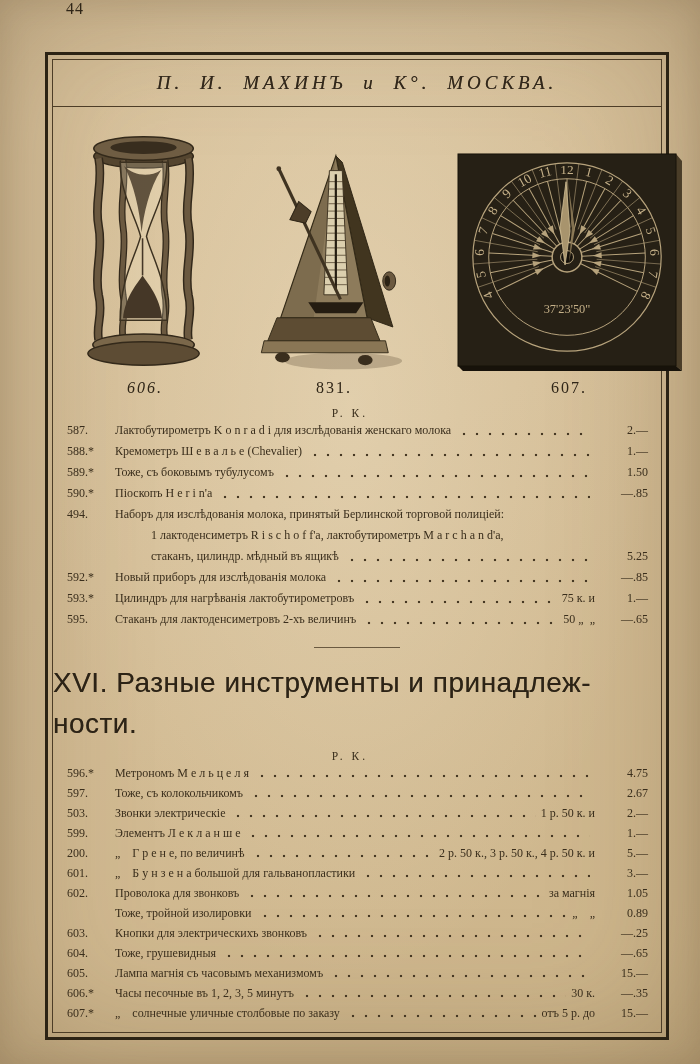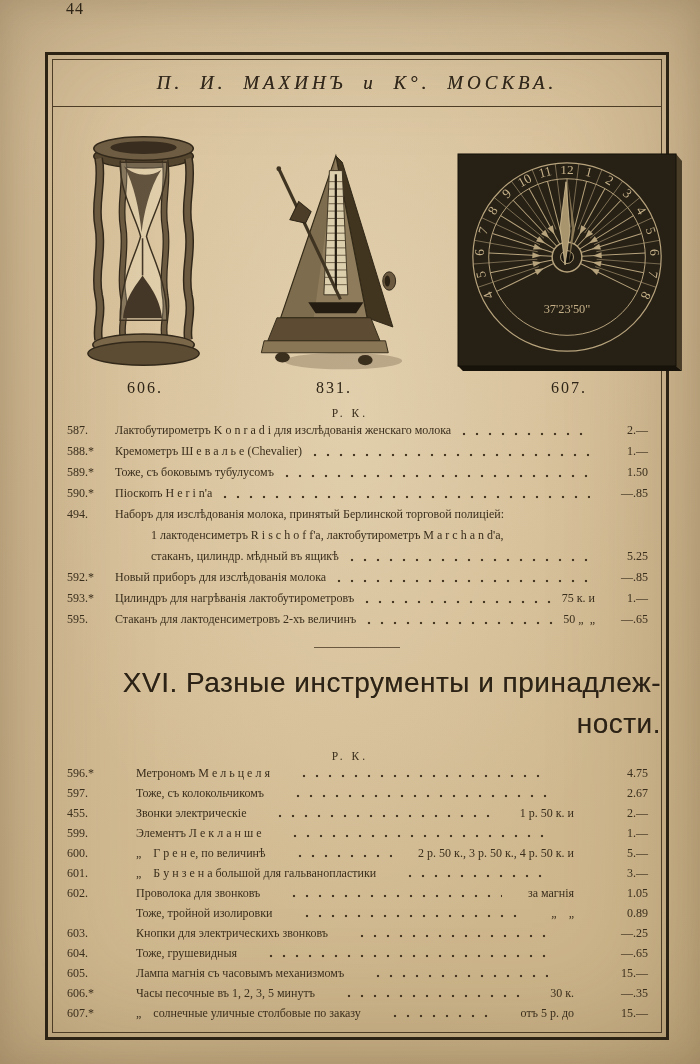--- a/index.html
+++ b/index.html
@@ -18,40 +18,40 @@
     border:3px solid #2c2314;}
   .frame-inner{position:absolute;inset:4px;border:1px solid #4d3d27;}
   .masthead{height:46px;display:flex;align-items:center;justify-content:center;
     border-bottom:1px solid #4d3d27;
     font-style:italic;font-size:19px;letter-spacing:4px;word-spacing:8px;color:#31271a;
     text-shadow:0 0 .5px rgba(49,39,26,.6);}
   .figs{display:flex;align-items:flex-end;margin:22px 0 0 18px;}
   .fig{text-align:center;}
   .fig svg{display:block;margin:0 auto;}
   .fig-cap{margin-top:6px;font-size:16px;letter-spacing:2px;color:#2f2517;}
-  .f1{margin-left:8px;}
+  .f1{margin-left:8px;font-style:italic;}
   .f2{margin-left:40px;}
   .f3{margin-left:38px;}
   .pk{text-align:center;font-size:11.5px;letter-spacing:3px;color:#3a2e1c;
     margin:10px 14px 0 0;}
   .pk2{margin-top:6px;}
   .list{margin:1px 13px 0 11px;font-size:12px;font-family:Liberation Serif, serif;}
   .row{display:flex;align-items:baseline;line-height:21px;white-space:pre;}
-  .l2 .row{line-height:20px;gap:21px;}
+  .l2 .row{line-height:20px;}
   .num{width:48px;flex:0 0 auto;padding-left:3px;}
   .text{flex:0 1 auto;}
   .ind .text{padding-left:36px;}
   .leader{flex:1 1 auto;min-width:14px;height:14px;margin:0 5px 0 7px;align-self:center;
     background-image:radial-gradient(circle at 6px 10px,#463823 1.25px,rgba(0,0,0,0) 1.6px);
     background-size:13px 14px;background-repeat:repeat-x;}
   .nodots .leader{background:none;}
   .suffix{flex:0 0 auto;margin-right:9px;}
   .price{flex:0 0 auto;min-width:44px;text-align:right;}
   .divider{width:86px;border:none;border-top:1px solid #6a5940;margin:17px auto 6px;}
-  .section{margin-top:14px;text-align:right;
+  .section{margin-top:14px;text-align:left;
     font-family:"Liberation Sans","DejaVu Sans",sans-serif;
     font-size:28px;line-height:41px;letter-spacing:.5px;color:#2c2316;
     text-shadow:0 0 .5px rgba(44,35,22,.55);}
 </style>
 </head>
 <body>
 
 <div class="vignette"></div>
 <div class="pageno">44</div>
 
@@ -222,23 +222,23 @@
   <div class="section">
     <div>XVI. Разные инструменты и принадлеж-</div>
     <div>ности.</div>
   </div>
 
   <div class="pk pk2">Р. К.</div>
 
   <div class="list l2">
     <div class="row"><span class="num">596.*</span><span class="text">Метрономъ М е л ь ц е л я</span><span class="leader"></span><span class="suffix"></span><span class="price">4.75</span></div>
     <div class="row"><span class="num">597.</span><span class="text">Тоже, съ колокольчикомъ</span><span class="leader"></span><span class="suffix"></span><span class="price">2.67</span></div>
-    <div class="row"><span class="num">455.</span><span class="text">Звонки электрическіе</span><span class="leader"></span><span class="suffix">1 р. 50 к. и</span><span class="price">2.—</span></div>
+    <div class="row"><span class="num">503.</span><span class="text">Звонки электрическіе</span><span class="leader"></span><span class="suffix">1 р. 50 к. и</span><span class="price">2.—</span></div>
     <div class="row"><span class="num">599.</span><span class="text">Элементъ Л е к л а н ш е</span><span class="leader"></span><span class="suffix"></span><span class="price">1.—</span></div>
-    <div class="row"><span class="num">600.</span><span class="text">„    Г р е н е, по величинѣ</span><span class="leader"></span><span class="suffix">2 р. 50 к., 3 р. 50 к., 4 р. 50 к. и</span><span class="price">5.—</span></div>
+    <div class="row"><span class="num">200.</span><span class="text">„    Г р е н е, по величинѣ</span><span class="leader"></span><span class="suffix">2 р. 50 к., 3 р. 50 к., 4 р. 50 к. и</span><span class="price">5.—</span></div>
     <div class="row"><span class="num">601.</span><span class="text">„    Б у н з е н а большой для гальванопластики</span><span class="leader"></span><span class="suffix"></span><span class="price">3.—</span></div>
     <div class="row"><span class="num">602.</span><span class="text">Проволока для звонковъ</span><span class="leader"></span><span class="suffix">за магнія</span><span class="price">1.05</span></div>
     <div class="row"><span class="num"></span><span class="text">Тоже, тройной изолировки</span><span class="leader"></span><span class="suffix">„    „</span><span class="price">0.89</span></div>
     <div class="row"><span class="num">603.</span><span class="text">Кнопки для электрическихъ звонковъ</span><span class="leader"></span><span class="suffix"></span><span class="price">—.25</span></div>
     <div class="row"><span class="num">604.</span><span class="text">Тоже, грушевидныя</span><span class="leader"></span><span class="suffix"></span><span class="price">—.65</span></div>
     <div class="row"><span class="num">605.</span><span class="text">Лампа магнія съ часовымъ механизмомъ</span><span class="leader"></span><span class="suffix"></span><span class="price">15.—</span></div>
     <div class="row"><span class="num">606.*</span><span class="text">Часы песочные въ 1, 2, 3, 5 минутъ</span><span class="leader"></span><span class="suffix">30 к.</span><span class="price">—.35</span></div>
     <div class="row"><span class="num">607.*</span><span class="text">„    солнечные уличные столбовые по заказу</span><span class="leader"></span><span class="suffix">отъ 5 р. до</span><span class="price">15.—</span></div>
   </div>
 

